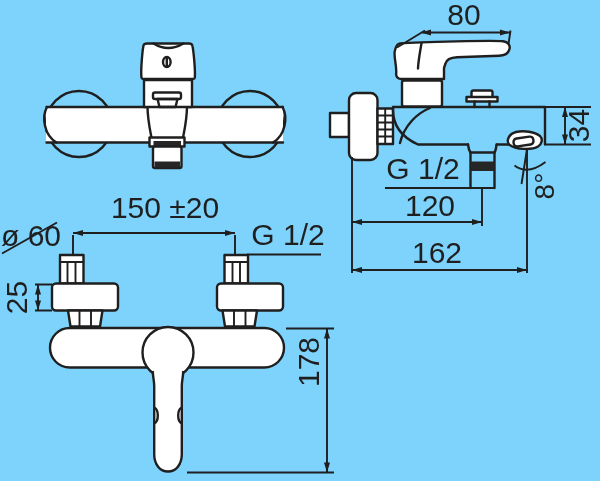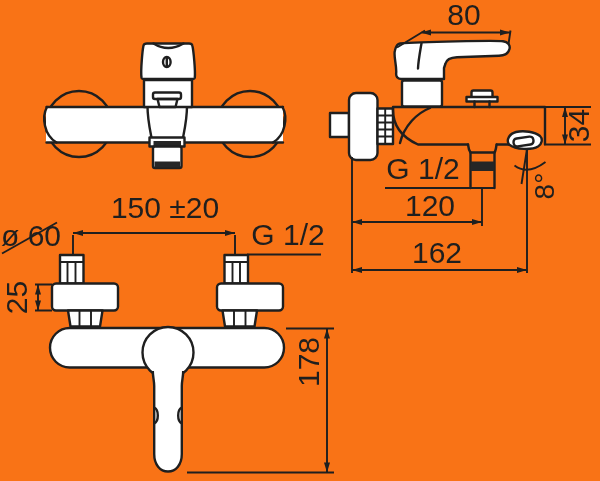--- a/index.html
+++ b/index.html
@@ -1,19 +1,19 @@
 <!DOCTYPE html>
 <html><head>
 <meta charset="utf-8">
 <style>
   html,body{margin:0;padding:0;background:#ffffff;}
   .canvas{
     position:relative;
     width:600px;height:481px;
-    background:#f97316;
+    background:#7dd3fc;
     overflow:hidden;
     text-align:right;
   }
   svg{position:absolute;left:0;top:0;}
   .ln{stroke:#1f1f1f;stroke-width:2.4;fill:none;stroke-linecap:round;stroke-linejoin:round;}
   .lnw{stroke:#1f1f1f;stroke-width:2.4;fill:#ffffff;stroke-linejoin:round;}
   .fillw{fill:#ffffff;stroke:none;}
   .dim{stroke:#1f1f1f;stroke-width:1.9;fill:none;stroke-linecap:butt;}
   .arr{fill:#1f1f1f;stroke:none;}
   .dimtext{

